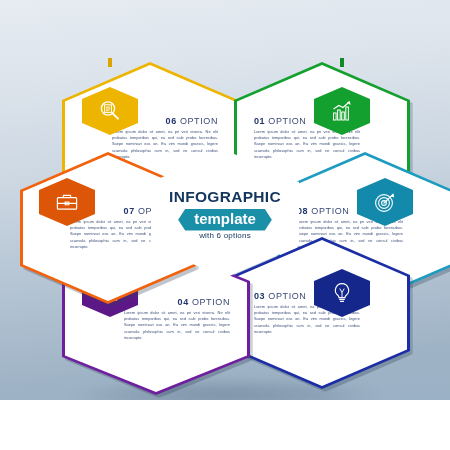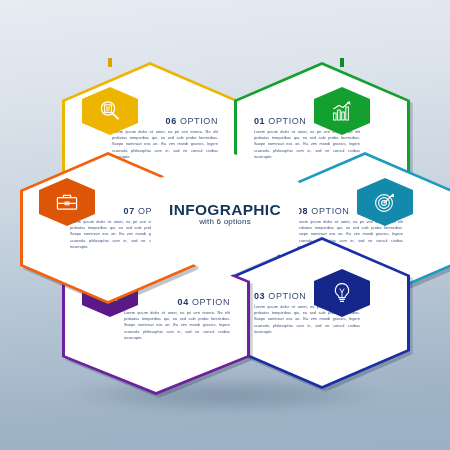--- a/index.html
+++ b/index.html
@@ -8,21 +8,21 @@
   }
   body {
     width: 450px;
     height: 450px;
     overflow: hidden;
     font-family: "Liberation Sans", sans-serif;
   }
   #stage {
     position: relative;
     width: 450px;
-    height: 450px;
+    height: 400px;
     background: linear-gradient(175deg,
         #e6ecf2 0%,
         #dde4ec 18%,
         #ccd7e2 42%,
         #b4c4d3 66%,
         #9fb3c6 88%,
         #9ab0c4 100%);
     overflow: hidden;
   }
   
@@ -303,17 +303,18 @@
       <path d="M9.4 8.6 L9.4 6.4 L16.6 6.4 L16.6 8.6" fill="none" stroke="#fff" stroke-width="1.2" stroke-linejoin="round"></path>
       <line x1="3.4" y1="14.4" x2="22.6" y2="14.4" stroke="#fff" stroke-width="1.1"></line>
       <rect x="11.1" y="13" width="3.8" height="2.8" fill="none" stroke="#fff" stroke-width="1"></rect>
     </svg>
   </div>
 
   <div id="center-hex">
     <div class="hex-inner2"></div>
     <div id="center-content">
       <div id="center-title">INFOGRAPHIC</div>
+      <div id="ribbon">template</div>
       <div id="center-sub">with 6 options</div>
     </div>
   </div>
 
 </div>
 
 </body></html>

